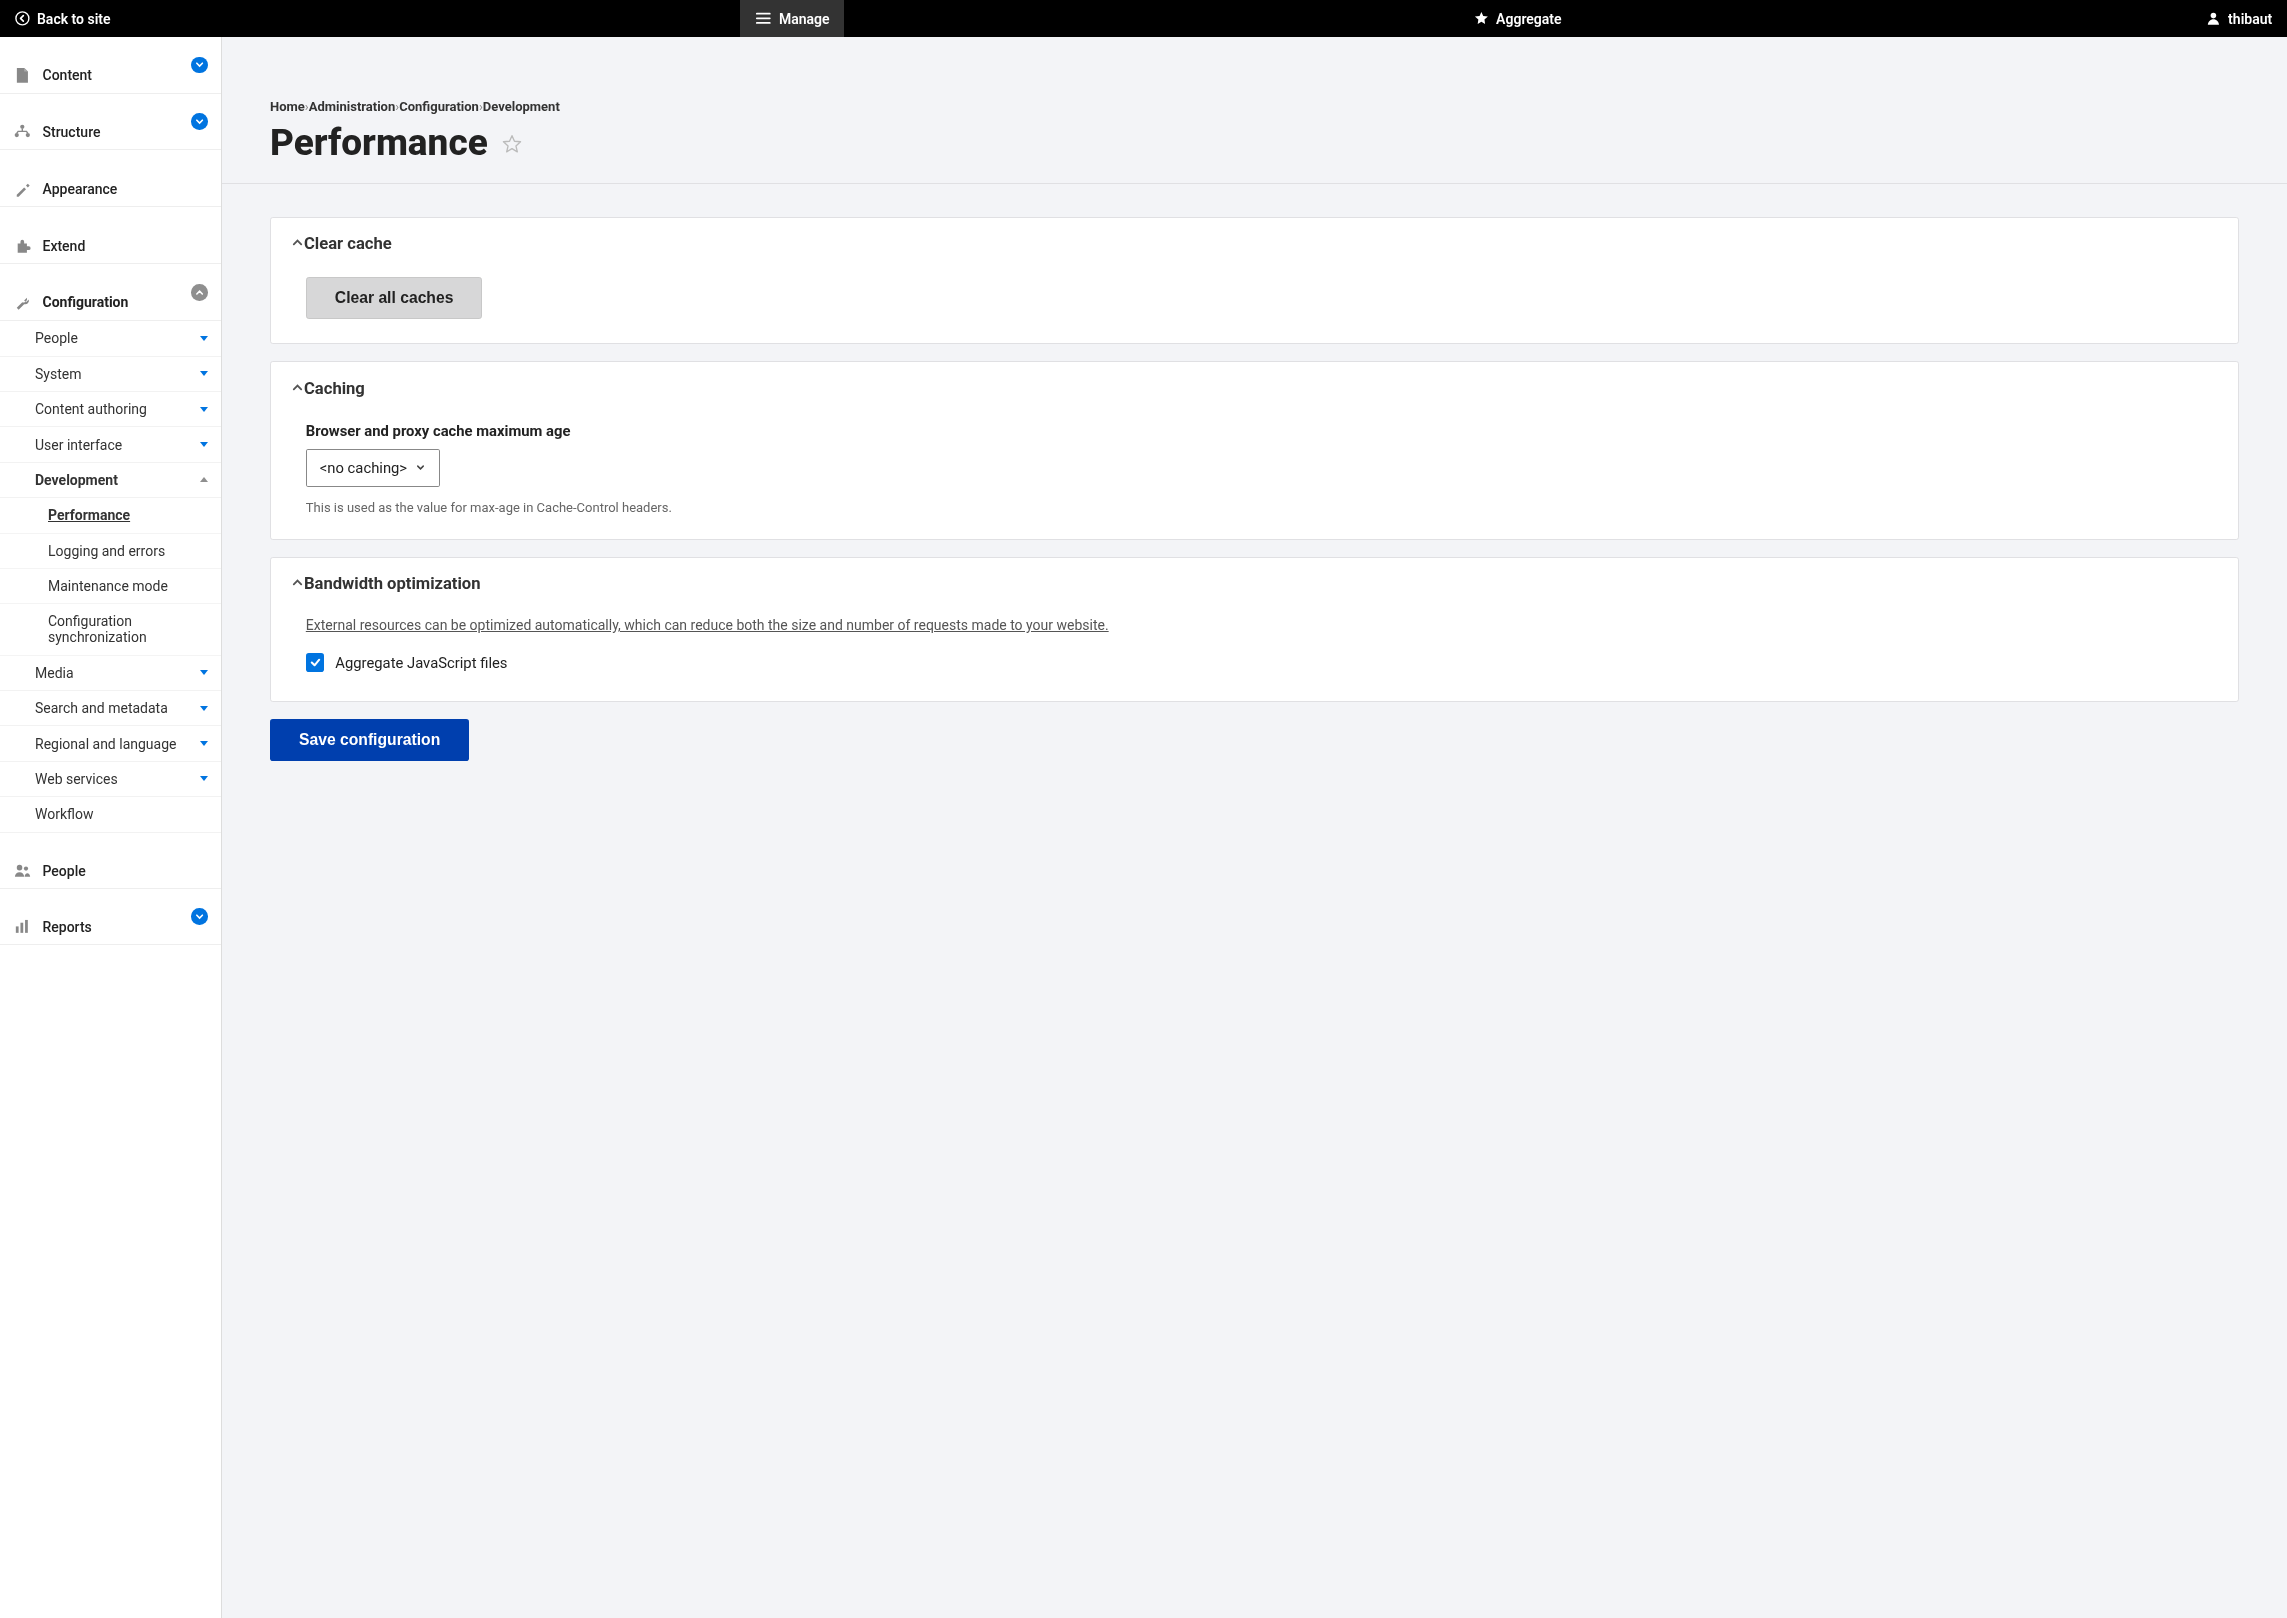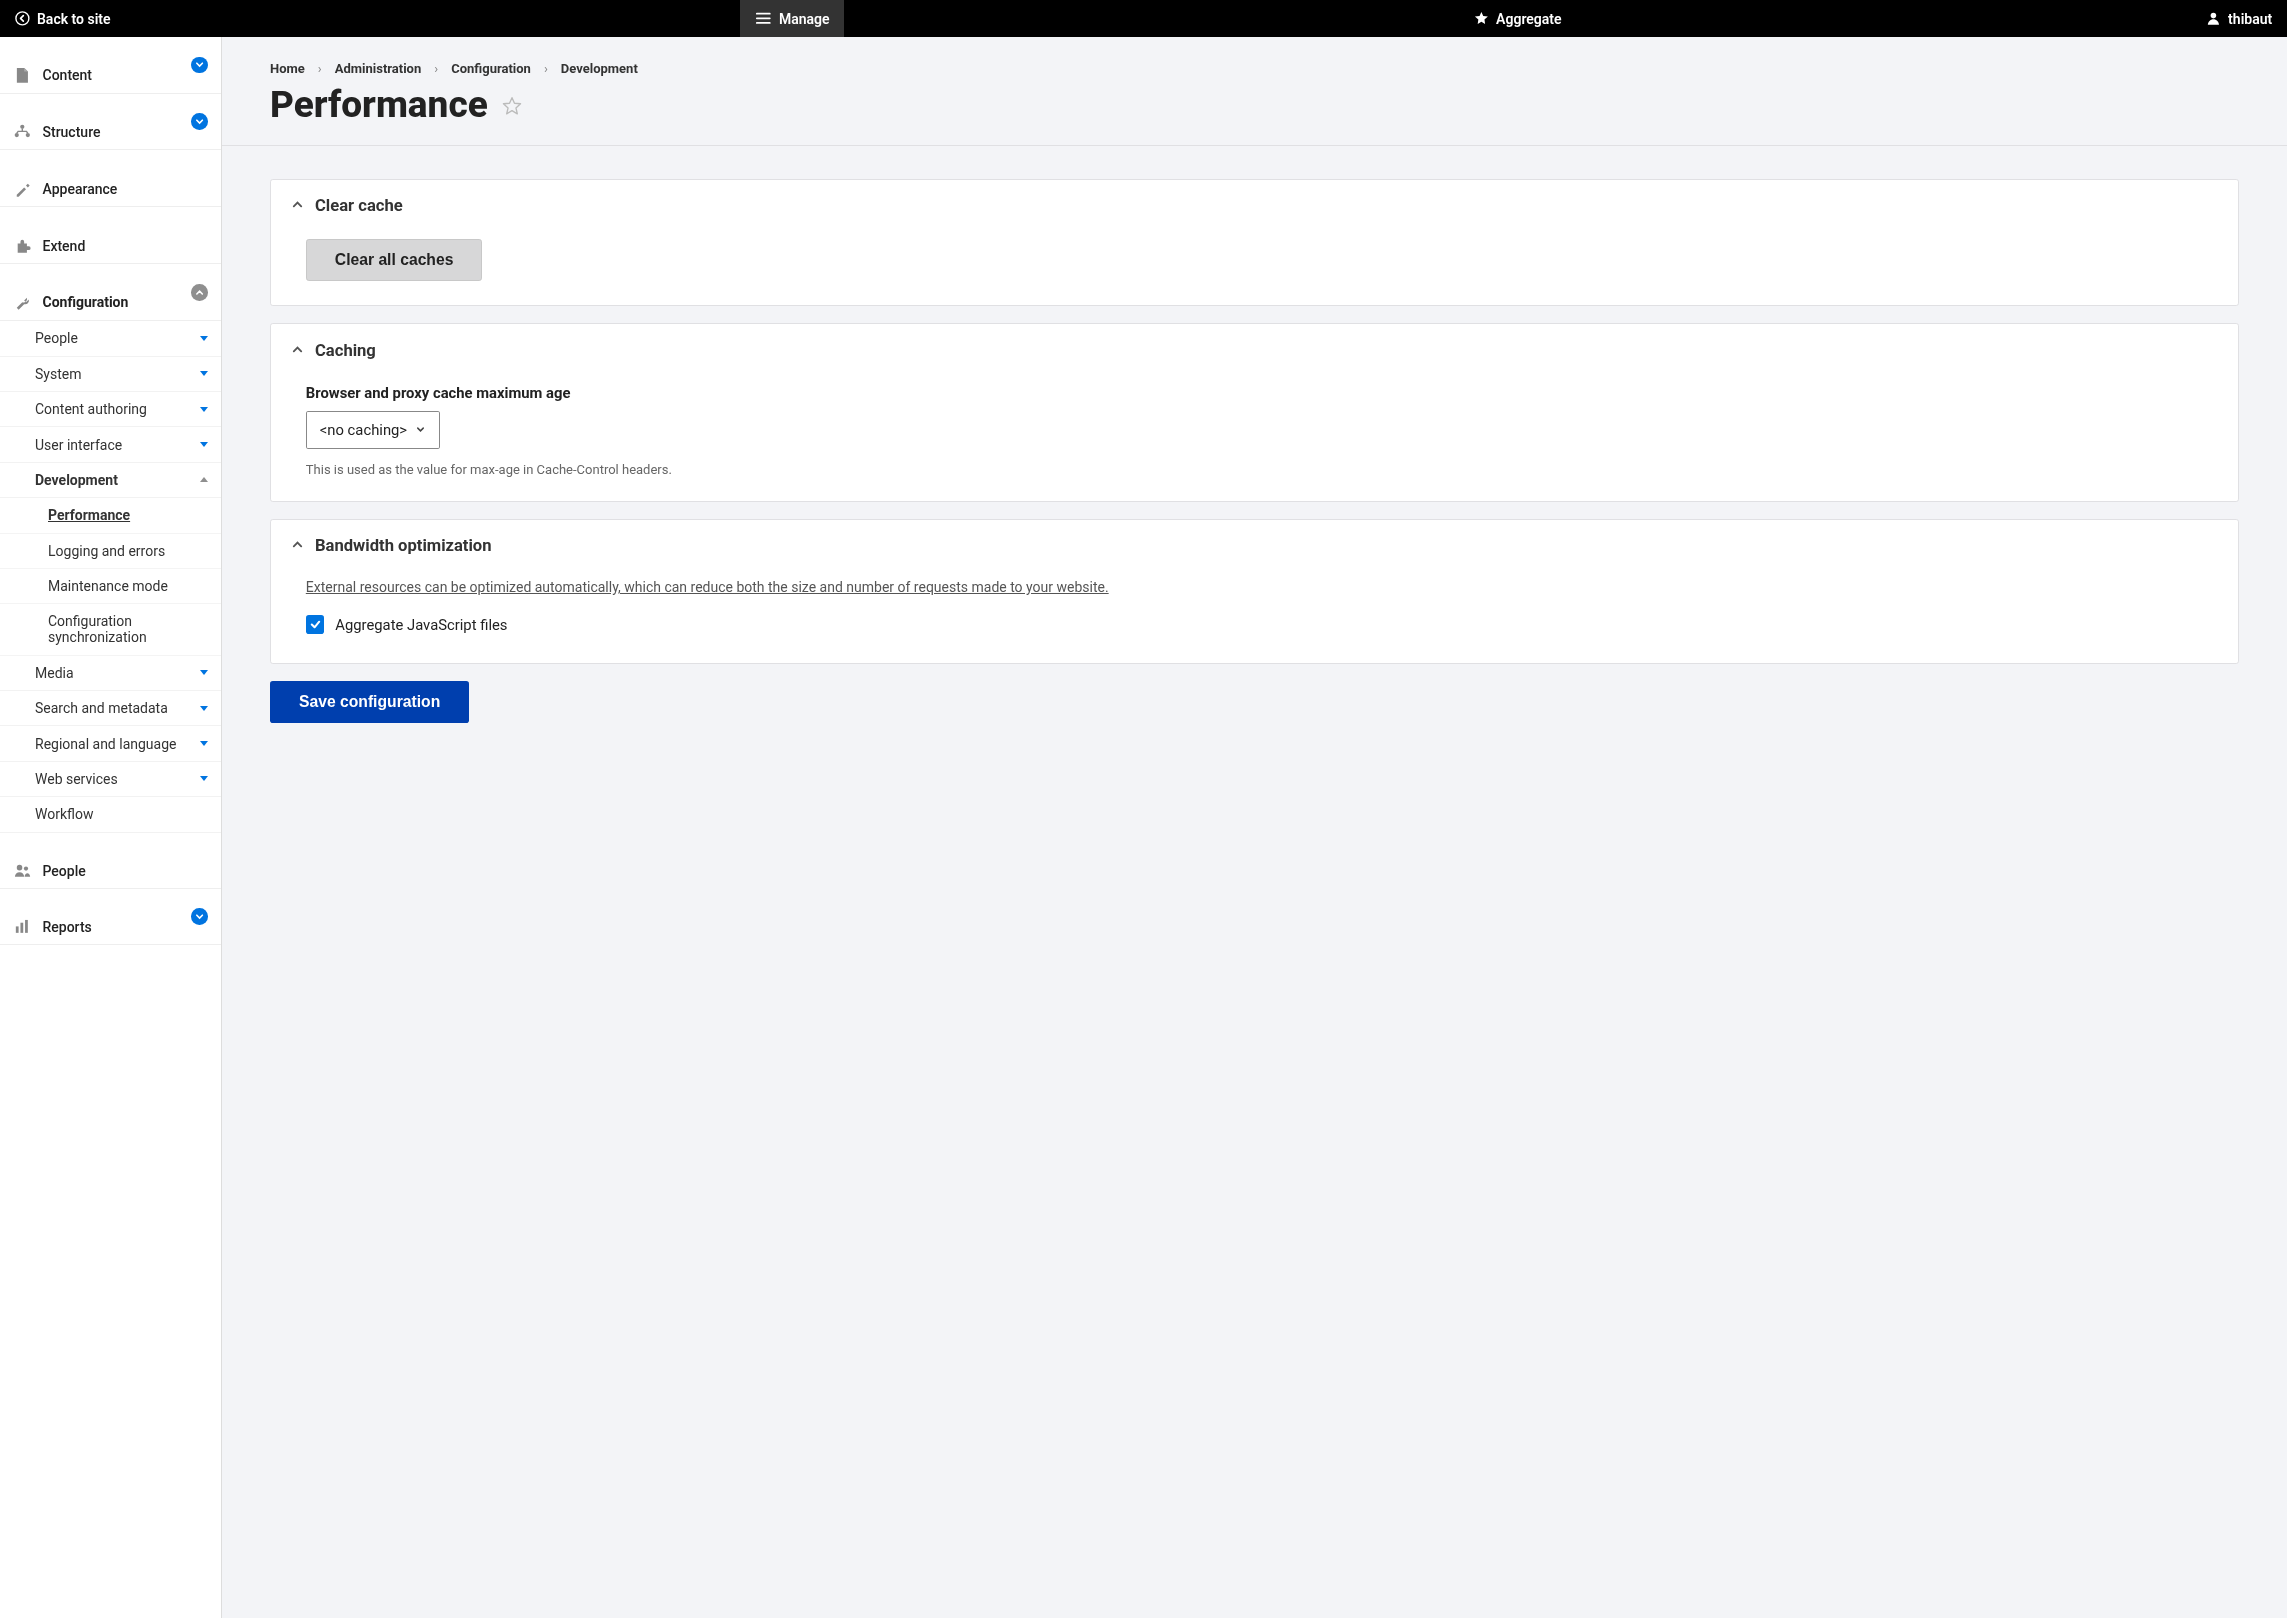--- a/index.html
+++ b/index.html
@@ -124,25 +124,25 @@
 
     
     .content-header {
       background: #f3f4f7;
       padding: 24px 48px 18.5px 48px;
       border-bottom: 0.9px solid #e0e0e3;
     }
     .breadcrumb {
       display: flex;
       align-items: center;
-      gap: 13px;
       font-size: 13px;
       color: #333;
       font-weight: 600;
       margin-bottom: 7.4px;
+      margin-top: 38px;
     }
     .breadcrumb .sep {
       color: #888;
       font-weight: 400;
     }
     .breadcrumb a { color: #333; text-decoration: none; font-weight: 700;}
     .page-title {
       font-size: 37px;
       font-weight: 800;
       display: flex;
@@ -157,21 +157,20 @@
     .panel {
       background: #fff;
       border: 0.9px solid #e0e0e3;
       border-radius: 2.8px;
       margin-bottom: 16.6px;
       padding: 16.6px 20px 24px 20px;
     }
     .panel-header {
       display: flex;
       align-items: center;
-      gap: 11px;
       font-size: 16.6px;
       font-weight: 700;
       color: #333;
       padding-bottom: 7.4px;
       cursor: pointer;
     }
     .panel-header .chev { color: #555; }
     .panel-content { padding: 16.6px 14.8px 0 14.8px; }
 
     .btn {

